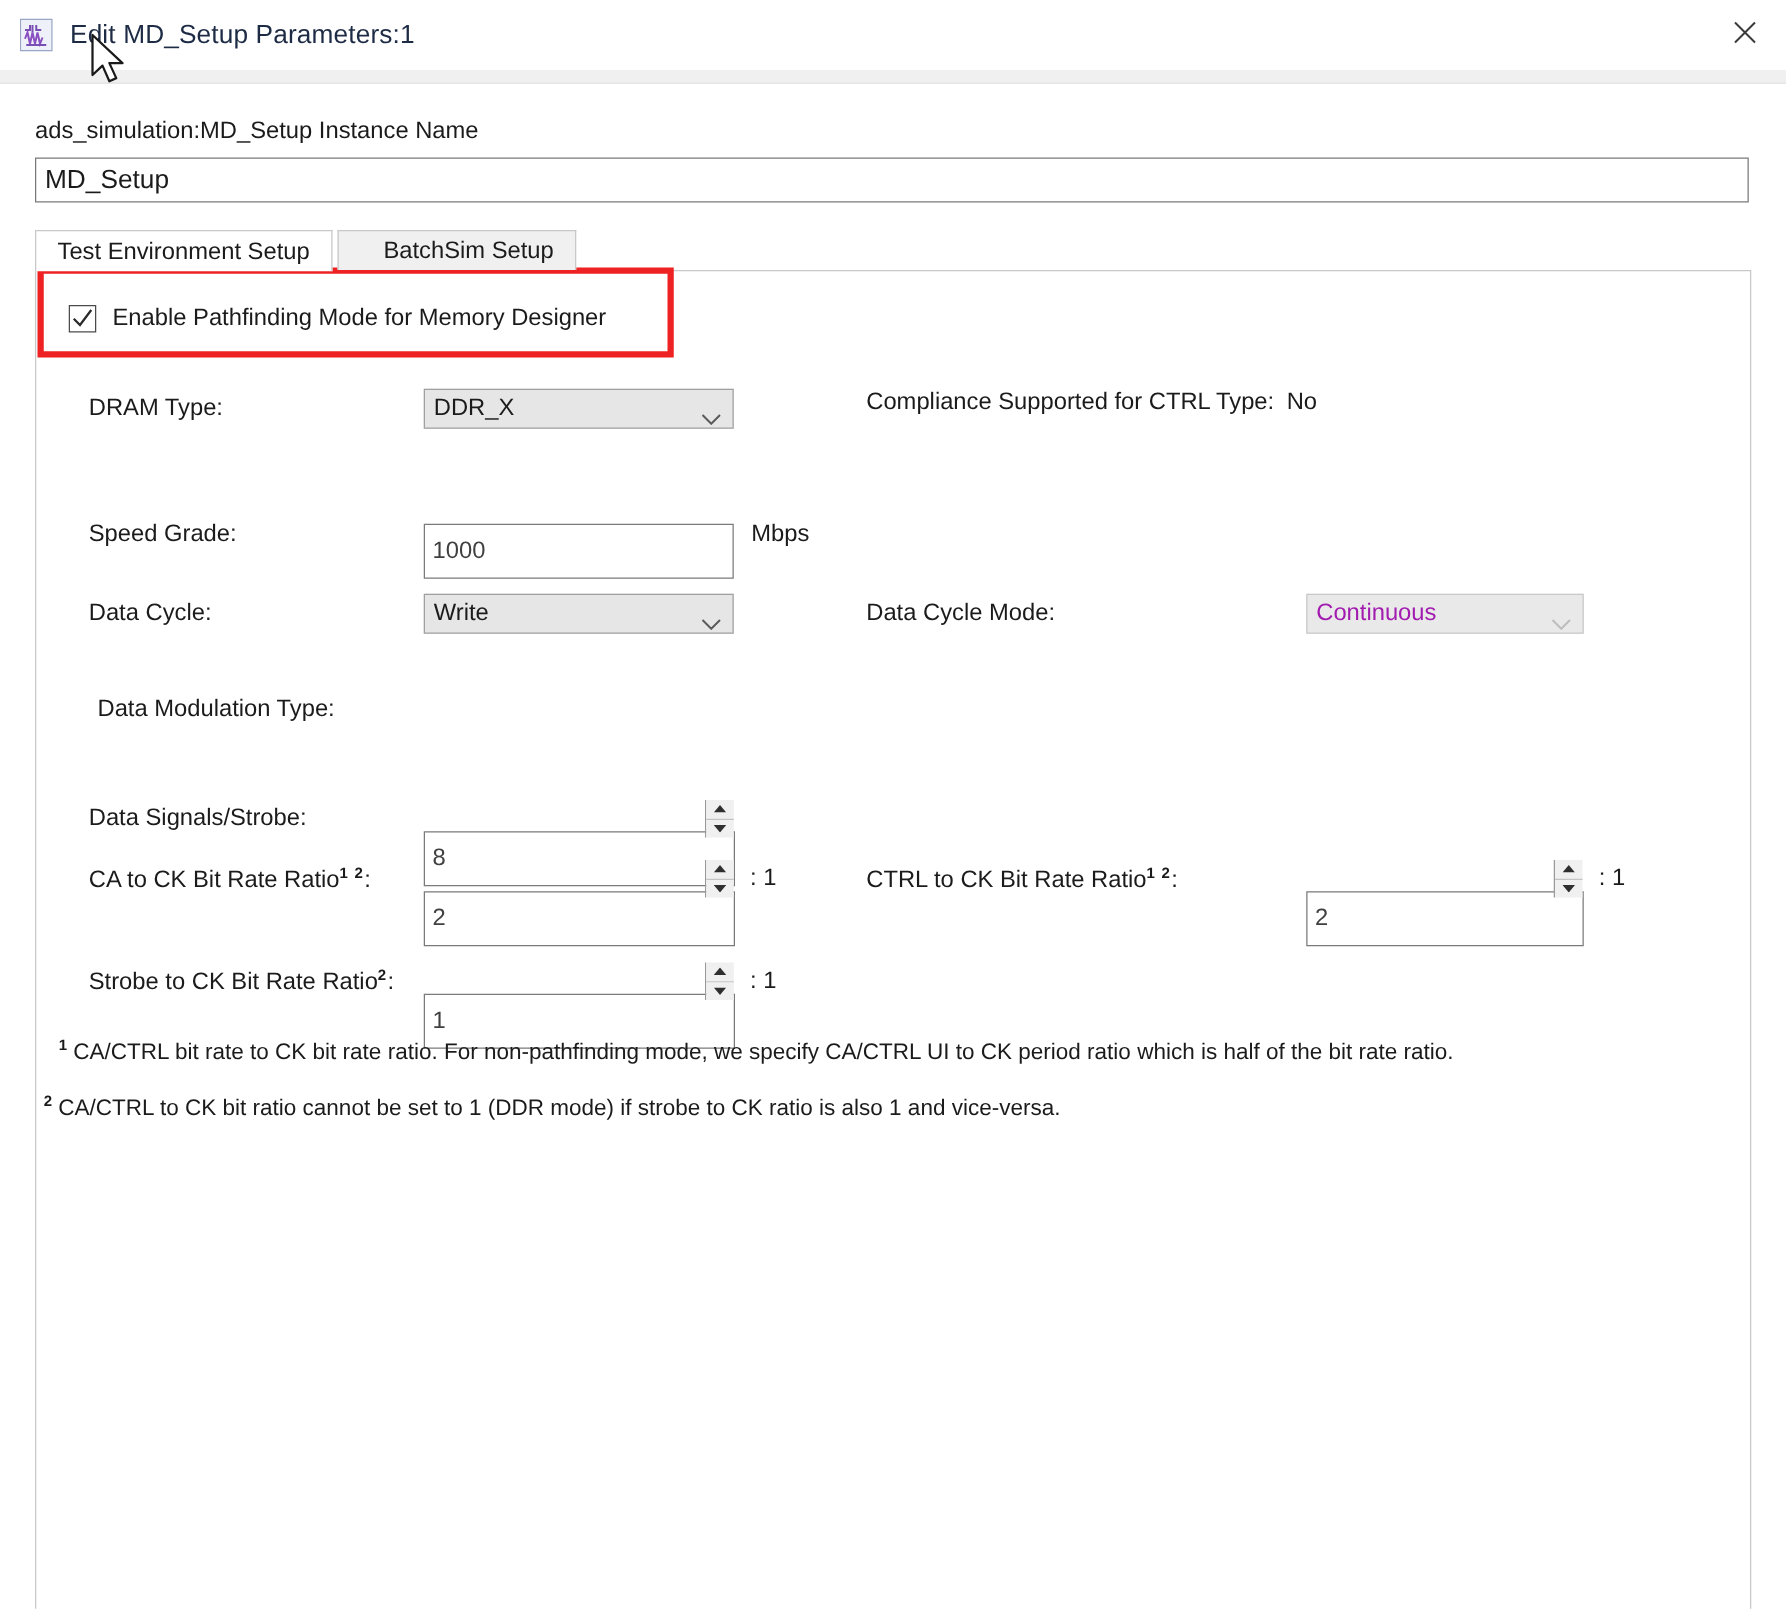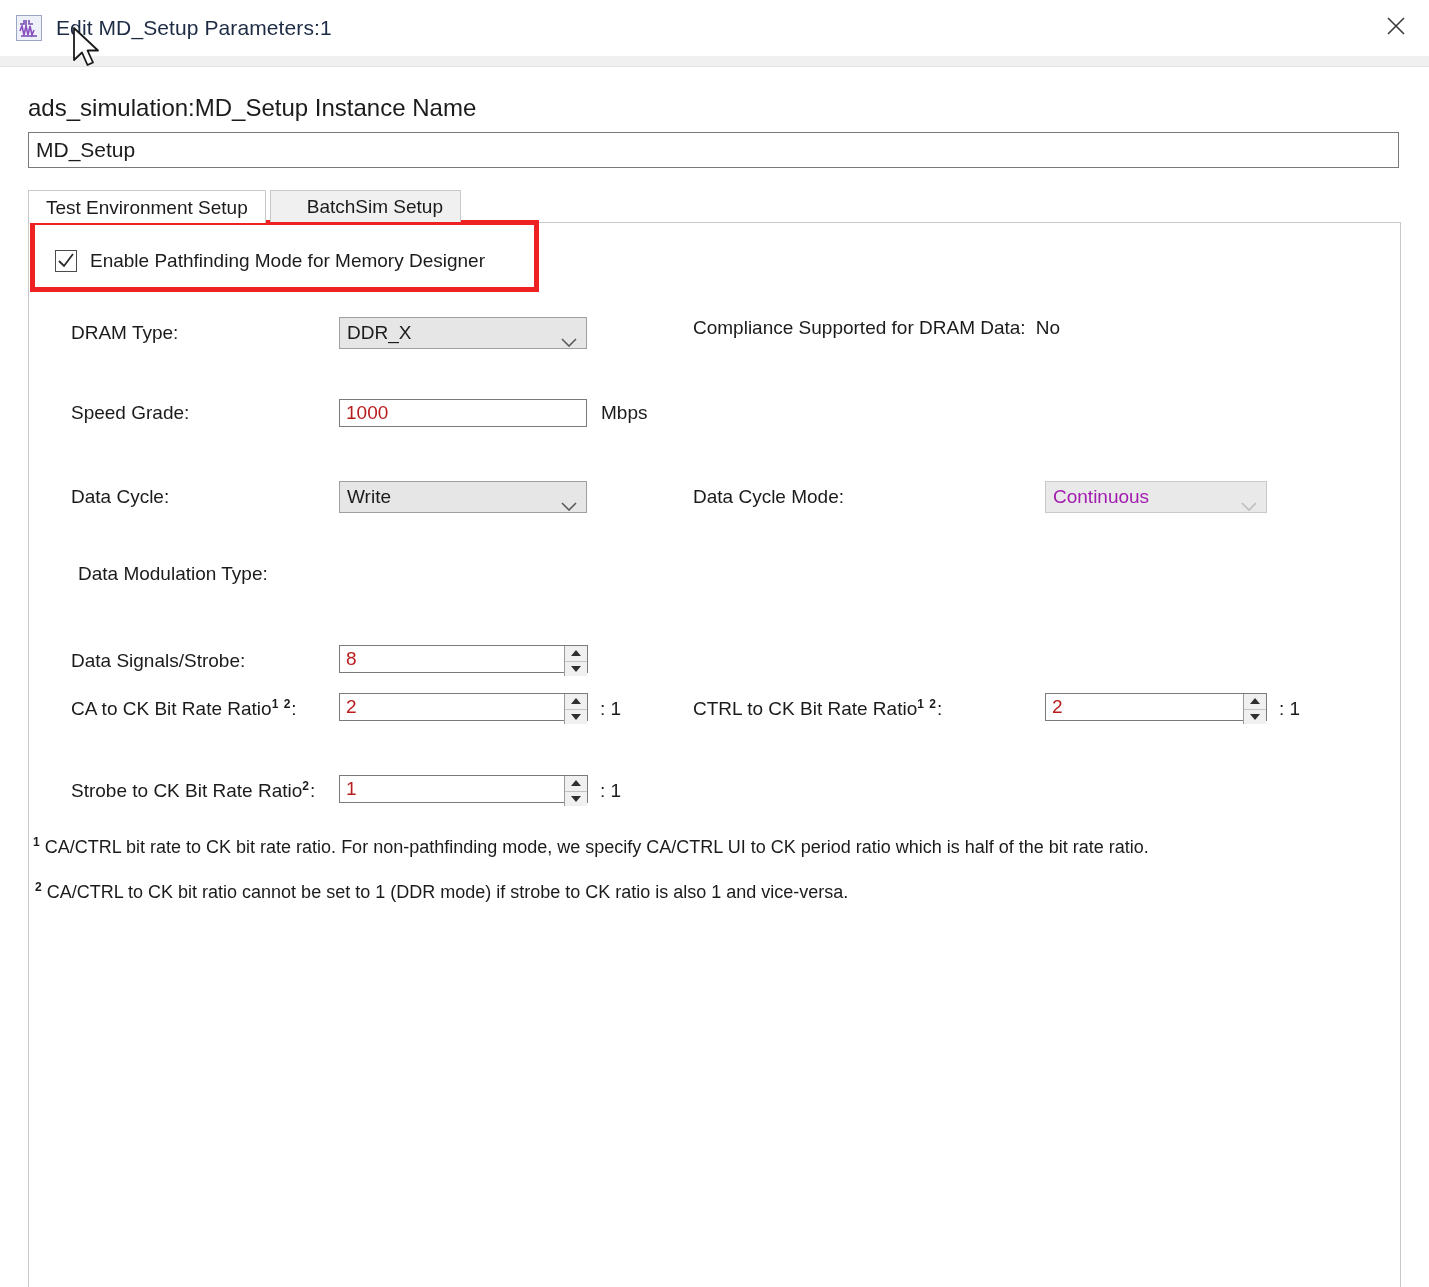--- a/index.html
+++ b/index.html
@@ -68,21 +68,21 @@
     border-bottom: 1px solid #e2e2e2;
   }
 
   
   .content {
     position: relative;
     padding: 0 28px;
   }
 
   .instance-label {
-    font-size: 24px;
+    font-size: 19px;
     color: #1b1b1b;
     padding-top: 27px;
     padding-bottom: 10px;
   }
   .instance-input {
     display: block;
     width: 1371px;
     height: 36px;
     box-sizing: border-box;
     border: 1px solid #7a7a7a;
@@ -205,29 +205,30 @@
   }
   .combo .arrow {
     position: absolute;
     right: 9px; top: 50%;
     margin-top: -3px;
   }
   .combo.disabled { color: #a21caf; border-color: #c9c9c9; background:#e9e9e9; }
 
   
   .tin {
-    height: 28px;
+    height: 44px;
     border: 1px solid #7a7a7a;
     background: #ffffff;
     box-sizing: border-box;
     font-family: "Liberation Sans", sans-serif;
     font-size: 19px;
-    color: #b91c1c;
+    color: #404040;
     padding: 0 6px;
     outline: none;
+    margin-top: 26px;
   }
   .spinwrap {
     position: relative;
     display: inline-block;
     height: 32px;
   }
   .spinwrap .tin {
     width: 100%;
     padding-right: 30px;
   }
@@ -337,21 +338,21 @@
             <span>DDR_X</span>
             <span class="arrow">
               <svg width="16" height="9" viewBox="0 0 16 9">
                   <path d="M1 1 L8 8 L15 1" stroke="#5a5a5a" stroke-width="1.6" fill="none"></path>
                 </svg>
             </span>
           </span>
         </div>
 
         <div class="row" style="left:664px; top:94px;">
-          <span class="static-text">Compliance Supported for DRAM Data:</span>
+          <span class="static-text">Compliance Supported for CTRL Type:</span>
           <span class="static-text" style="margin-left:10px;">No</span>
         </div>
 
         <div class="row" style="left:42px; top:176px;">
           <span class="lbl" style="width:268px; display:inline-block;">Speed Grade:</span>
           <input class="tin" style="width: 248px;" type="text" value="1000">
           <span class="suffix">Mbps</span>
         </div>
 
         <div class="row" style="left:42px; top:258px;">
@@ -454,21 +455,21 @@
               <span class="spin-btn down">
                 <svg width="10" height="6" viewBox="0 0 10 6">
                     <path d="M5 6 L0 0 L10 0 Z" fill="#2f2f2f"></path>
                   </svg>
               </span>
             </span>
           </span>
           <span class="suffix tight">: 1</span>
         </div>
 
-        <div class="footnote" style="left:4px; top:612px;">
+        <div class="footnote" style="left:18px; top:612px;">
           <sup>1</sup><span> CA/CTRL bit rate to CK bit rate ratio. For non-pathfinding mode, we specify CA/CTRL UI to CK period ratio which is half of the bit rate ratio.</span>
         </div>
         <div class="footnote" style="left:6px; top:657px;">
           <sup>2</sup><span> CA/CTRL to CK bit ratio cannot be set to 1 (DDR mode) if strobe to CK ratio is also 1 and vice-versa.</span>
         </div>
 
       </div>
     </div>
   </div>
 

